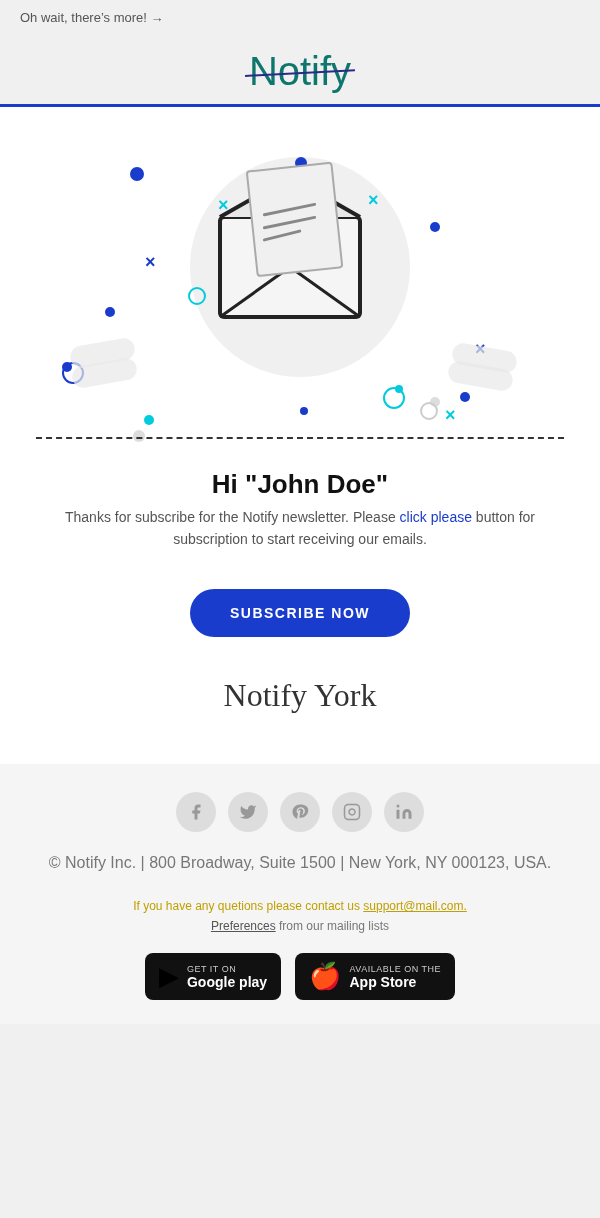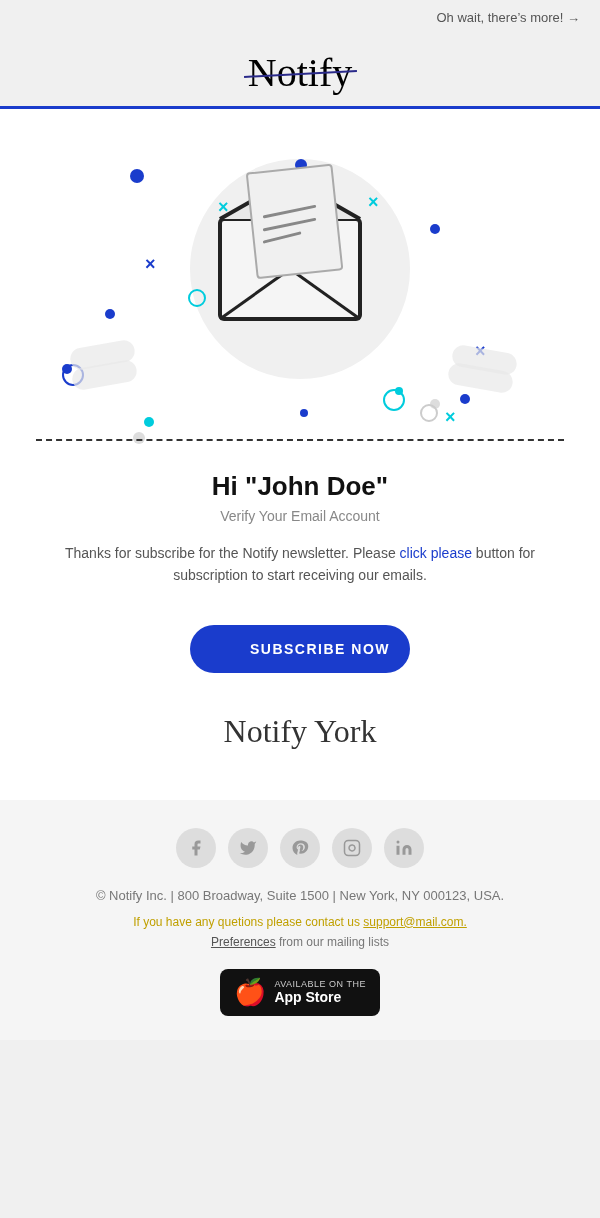--- a/index.html
+++ b/index.html
@@ -5,39 +5,39 @@
     * { box-sizing: border-box; margin: 0; padding: 0; }
     body {
       background: #f0f0f0;
       font-family: Arial, sans-serif;
       width: 600px;
       min-height: 1218px;
     }
 
     .top-bar {
       background: #f0f0f0;
-      text-align: right;
+      text-align: left;
       padding: 10px 20px;
       font-size: 13px;
       color: #555;
     }
     .top-bar a {
       color: #555;
       text-decoration: none;
     }
 
     .header {
       background: #f0f0f0;
       text-align: center;
       padding: 14px 0 10px;
     }
     .header .logo-text {
       font-size: 40px;
-      font-family: Liberation Serif, serif;
-      color: #000000;
+      font-family: Liberation Sans, sans-serif;
+      color: #0f766e;
       position: relative;
       display: inline-block;
     }
     .header .logo-text::after {
       content: '';
       position: absolute;
       left: -4px;
       top: 50%;
       width: 108%;
       height: 2px;
@@ -156,21 +156,21 @@
 
     .subscribe-btn {
       display: block;
       width: 220px;
       margin: 0 auto 30px;
       background: #1a3ccc;
       color: #fff;
       font-size: 14px;
       font-weight: bold;
       letter-spacing: 1.5px;
-      text-align: right;
+      text-align: center;
       padding: 16px 20px;
       border-radius: 30px;
       border: none;
       cursor: pointer;
       text-transform: uppercase;
     }
 
     .signature-text {
       font-family: 'Brush Script MT', cursive;
       font-size: 32px;
@@ -200,23 +200,23 @@
       display: flex;
       align-items: center;
       justify-content: center;
       color: #888;
       font-size: 16px;
       cursor: pointer;
       text-decoration: none;
     }
 
     .footer-address {
-      font-size: 13px;
+      font-size: 16px;
       color: #777;
-      margin-bottom: 8px;
+      margin-bottom: 24px;
       line-height: 1.6;
     }
     .footer-links {
       font-size: 12px;
       color: #777;
       margin-bottom: 14px;
     }
     .footer-links a {
       color: #555;
       text-decoration: underline;
@@ -340,21 +340,20 @@
         <line x1="74" y1="91" x2="110" y2="86" stroke="#888" stroke-width="3" stroke-linecap="round" transform="rotate(-6 92 88)"></line>
       </svg>
     </div>
 
   </div>
 
   <hr class="dashed-divider">
 
   <div class="greeting-section">
     <div class="greeting-title">Hi "John Doe"</div>
-    <div class="greeting-subtitle">Verify Your Email Account</div>
     <div class="greeting-body">
       Thanks for subscribe for the Notify newsletter. Please <a>click please</a> button for subscription to start receiving our emails.
     </div>
   </div>
 
   <button class="subscribe-btn">SUBSCRIBE NOW</button>
 
   <div class="signature-text">Notify York</div>
 
 </div>
@@ -398,20 +397,27 @@
   <div class="footer-contact">
     If you have any quetions please contact us <a href="#">support@mail.com.</a>
   </div>
 
   <div class="footer-unsub">
     <a href="#">Preferences</a> from our mailing lists
   </div>
 
   <div class="app-buttons">
     <div class="app-btn">
+      <span class="app-btn-icon">▶</span>
+      <div class="app-btn-text">
+        <span class="app-btn-small">GET IT ON</span>
+        <span class="app-btn-large">Google play</span>
+      </div>
+    </div>
+    <div class="app-btn">
       <span class="app-btn-icon">🍎</span>
       <div class="app-btn-text">
         <span class="app-btn-small">Available on the</span>
         <span class="app-btn-large">App Store</span>
       </div>
     </div>
   </div>
 
 </div>
 

